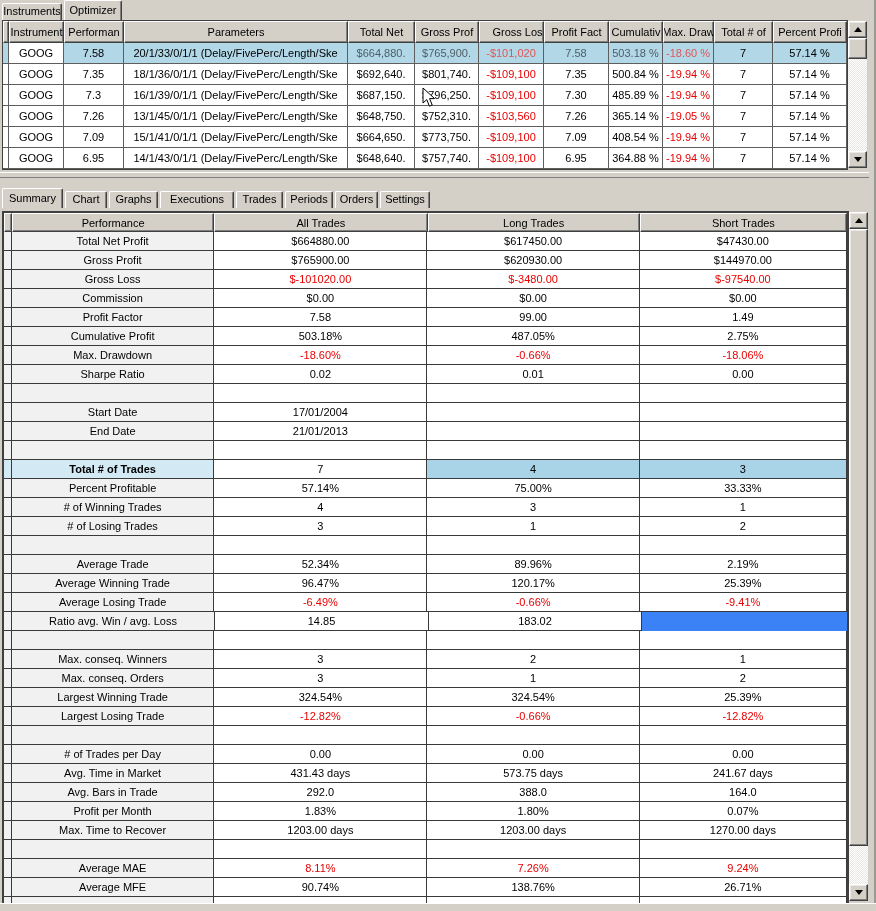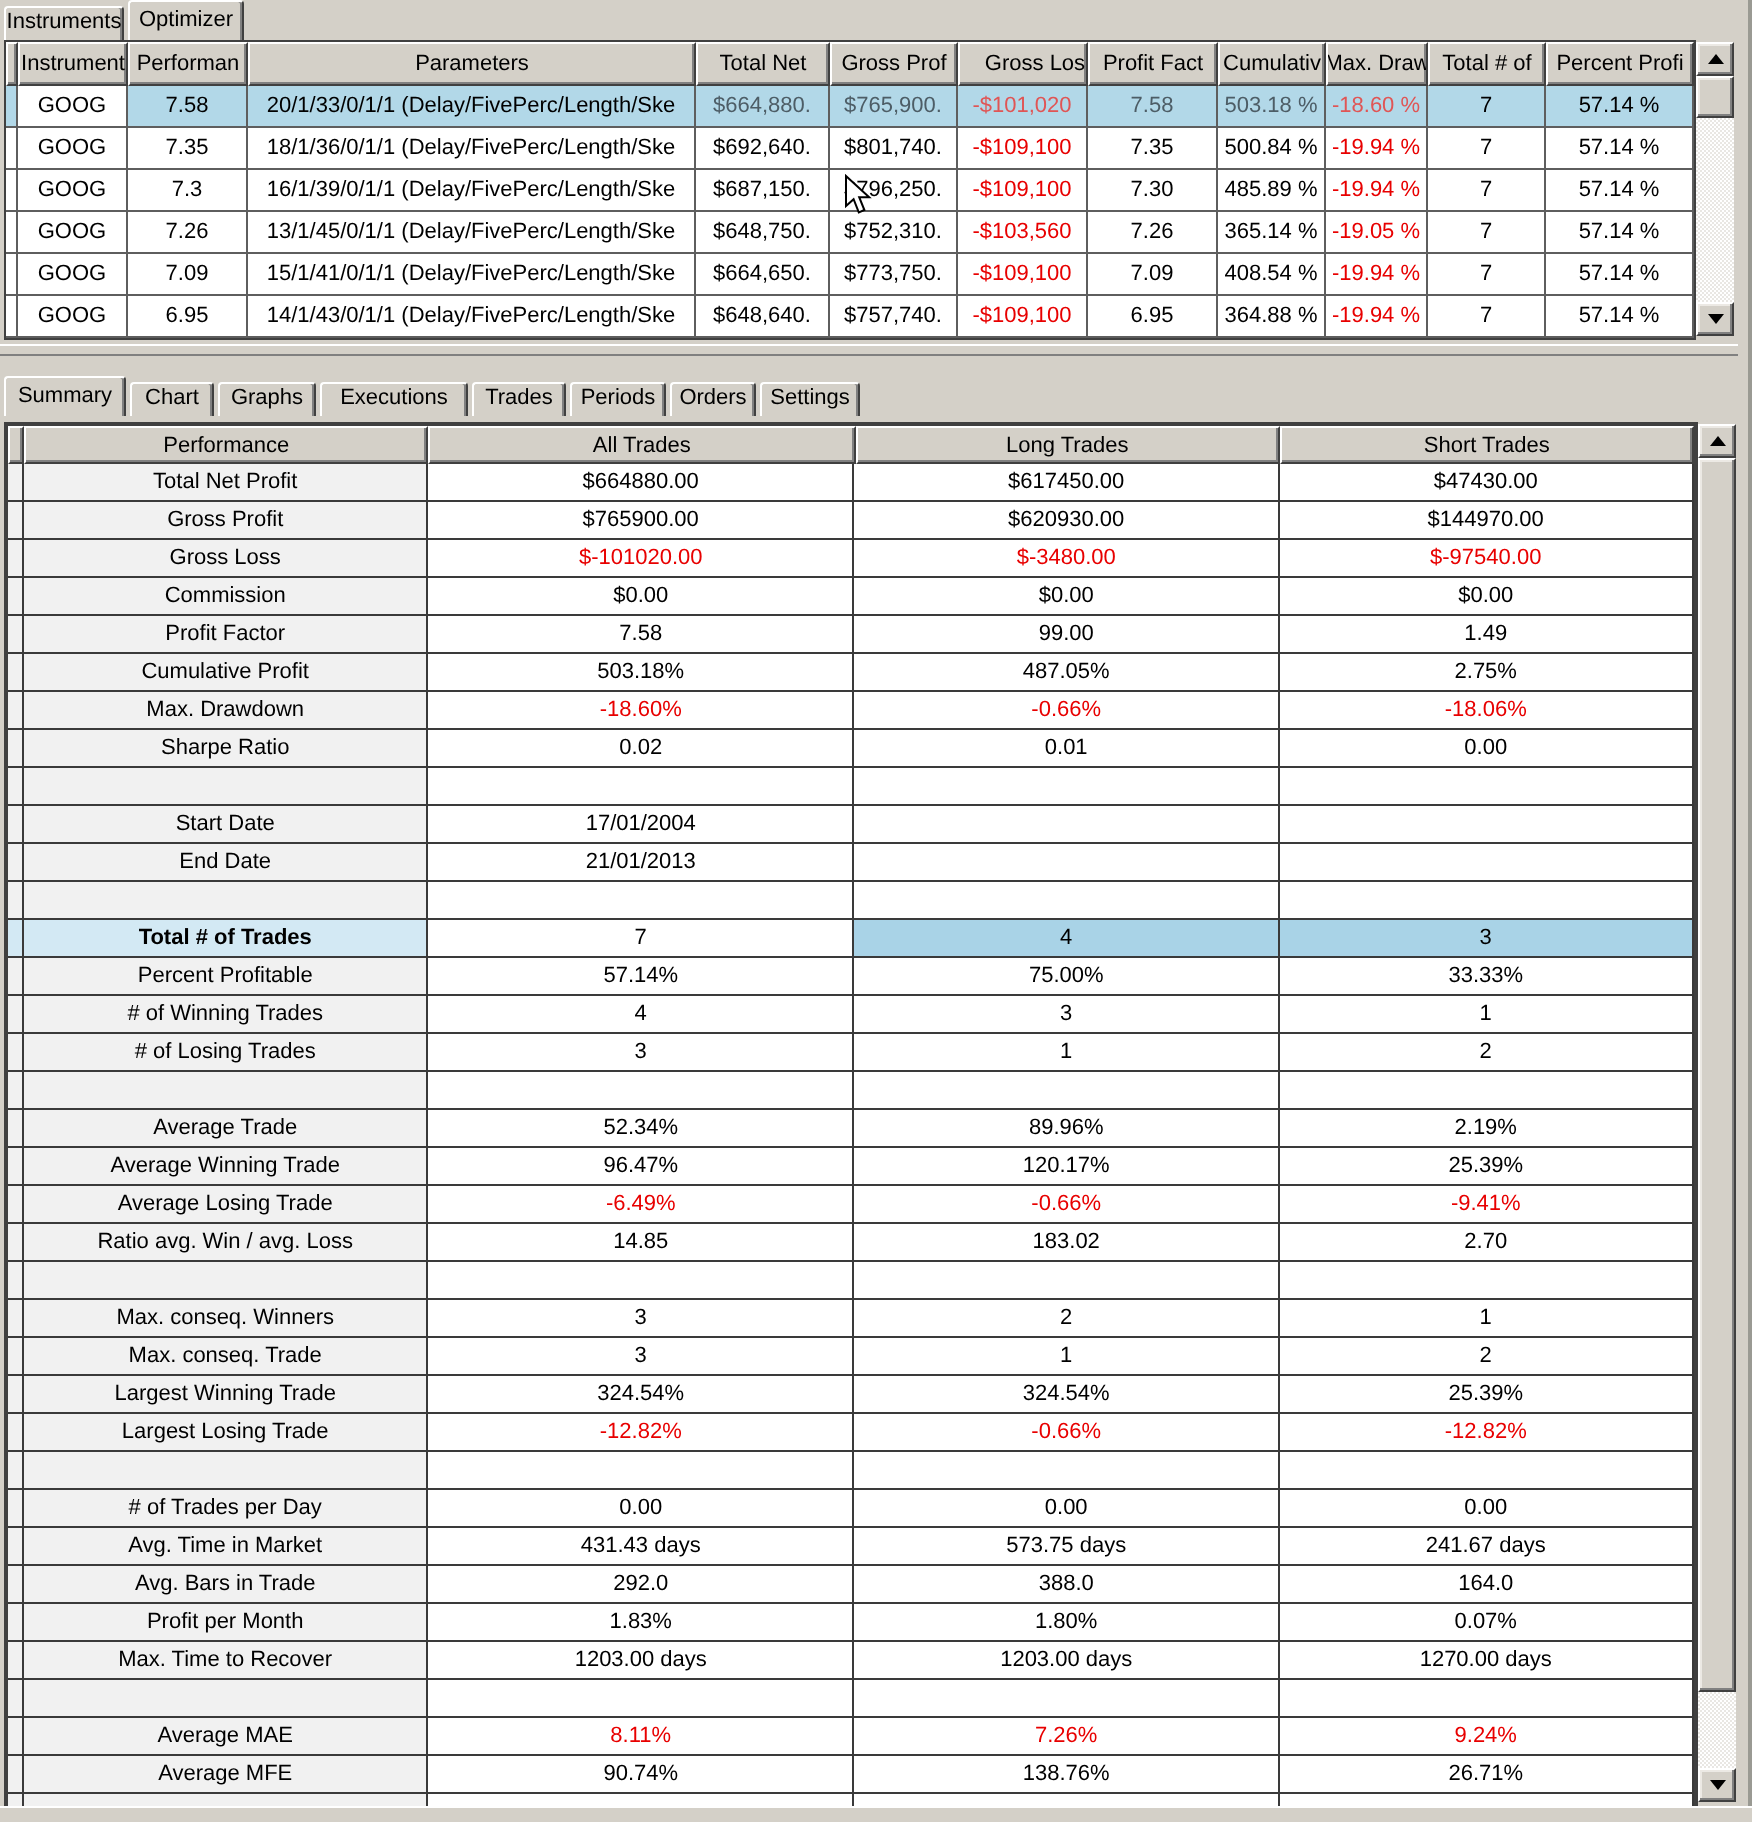--- a/index.html
+++ b/index.html
@@ -375,39 +375,38 @@
       <div class="sc lab" style="width: 203px;">Average Losing Trade</div>
       <div class="sc val" style="width: 214px;">-6.49%</div>
       <div class="sc val" style="width: 213px;">-0.66%</div>
       <div class="sc val" style="width: 208px;">-9.41%</div>
     </div>
     <div class="srow">
       <div class="sc gut" style="width: 8px;"></div>
       <div class="sc lab" style="width: 203px;">Ratio avg. Win / avg. Loss</div>
       <div class="sc val" style="width: 214px;">14.85</div>
       <div class="sc val" style="width: 213px;">183.02</div>
-      <div class="sc val" style="width: 208px;">2.70</div>
     </div>
     <div class="srow">
       <div class="sc gut" style="width: 8px;"></div>
       <div class="sc lab" style="width: 203px;"></div>
       <div class="sc val" style="width: 214px;"></div>
       <div class="sc val" style="width: 213px;"></div>
       <div class="sc val" style="width: 208px;"></div>
     </div>
     <div class="srow">
       <div class="sc gut" style="width: 8px;"></div>
       <div class="sc lab" style="width: 203px;">Max. conseq. Winners</div>
       <div class="sc val" style="width: 214px;">3</div>
       <div class="sc val" style="width: 213px;">2</div>
       <div class="sc val" style="width: 208px;">1</div>
     </div>
     <div class="srow">
       <div class="sc gut" style="width: 8px;"></div>
-      <div class="sc lab" style="width: 203px;">Max. conseq. Trade</div>
+      <div class="sc lab" style="width: 203px;">Max. conseq. Orders</div>
       <div class="sc val" style="width: 214px;">3</div>
       <div class="sc val" style="width: 213px;">1</div>
       <div class="sc val" style="width: 208px;">2</div>
     </div>
     <div class="srow">
       <div class="sc gut" style="width: 8px;"></div>
       <div class="sc lab" style="width: 203px;">Largest Winning Trade</div>
       <div class="sc val" style="width: 214px;">324.54%</div>
       <div class="sc val" style="width: 213px;">324.54%</div>
       <div class="sc val" style="width: 208px;">25.39%</div>

